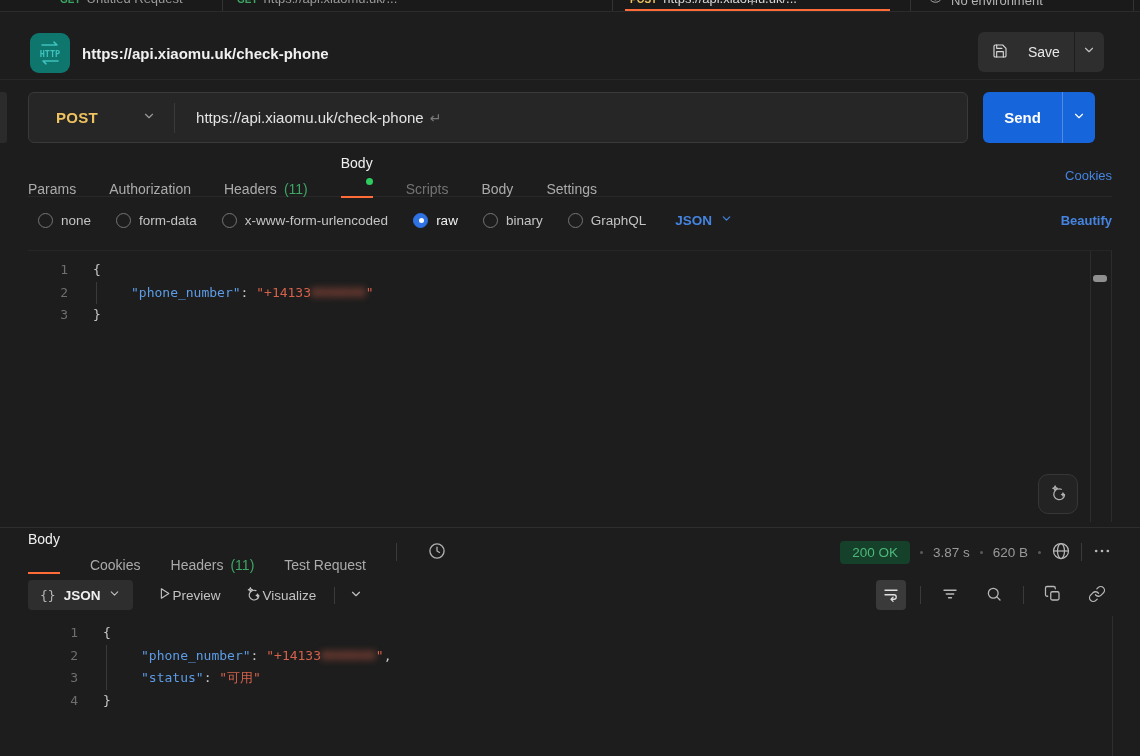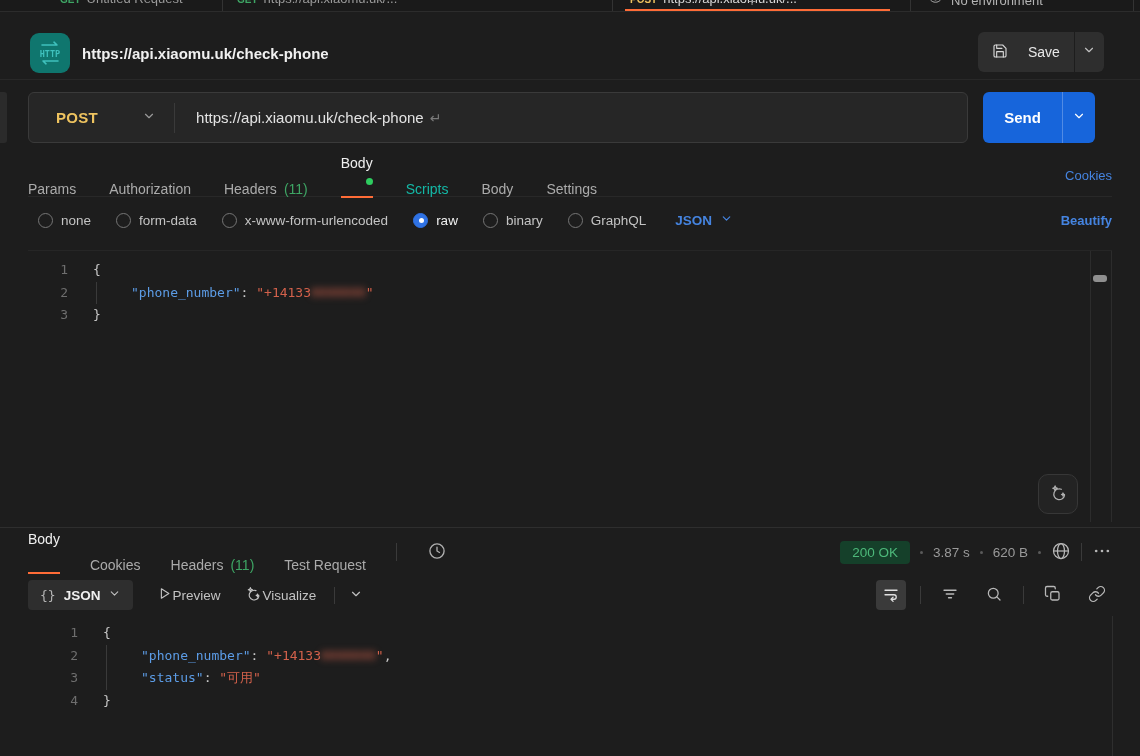--- a/index.html
+++ b/index.html
@@ -36,21 +36,21 @@
   .send-group { position:absolute; left:983px; top:92px; width:112px; height:51px; background:#1765db; border-radius:6px; display:flex; overflow:hidden; }
   .send-main { flex:1; display:flex; align-items:center; justify-content:center; font-size:15px; font-weight:bold; color:#fff; cursor:pointer; }
   .send-chev { width:33px; display:flex; align-items:center; justify-content:center; border-left:1px solid rgba(255,255,255,.25); cursor:pointer; }
 
   
   .reqtabs { position:absolute; left:28px; top:155px; width:1084px; height:42px; display:flex; align-items:center; gap:33px; border-bottom:1px solid #282828; font-size:14px; color:#ababab; }
   .rtab { position:relative; height:42px; display:flex; align-items:flex-end; gap:7px; cursor:pointer; white-space:nowrap; }
   .rtab .cnt { color:#3ea564; }
   .rtab.active { color:#f0f0f0;flex-direction:column; }
   .rtab.active .under { position:absolute; bottom:-1px; left:0; width:100%; height:2px; background:#ff6c37; }
-  .rtab.bright { color:#14b8a6; }
+  .rtab.bright { color:#737373; }
   .greendot { width:7px; height:7px; border-radius:50%; background:#2ecc5f; }
   .cookies-link { margin-left:auto; color:#4584e0; font-size:13px; cursor:pointer; }
 
   
   .bodyopts { position:absolute; left:38px; top:203px; width:1074px; height:34px; display:flex; align-items:center; gap:25px; font-size:13.5px; color:#c4c4c4; }
   .radio-item { display:flex; align-items:center; gap:8px; cursor:pointer; }
   .radio { width:15px; height:15px; border-radius:50%; border:1.5px solid #757575; position:relative; flex:0 0 auto; }
   .radio.sel { border-color:#2f72e4; background:#2f72e4; }
   .radio.sel::after { content:""; position:absolute; left:4.5px; top:4.5px; width:5px; height:5px; border-radius:50%; background:#fff; }
   .radio-item.sel-label { color:#f0f0f0; }

